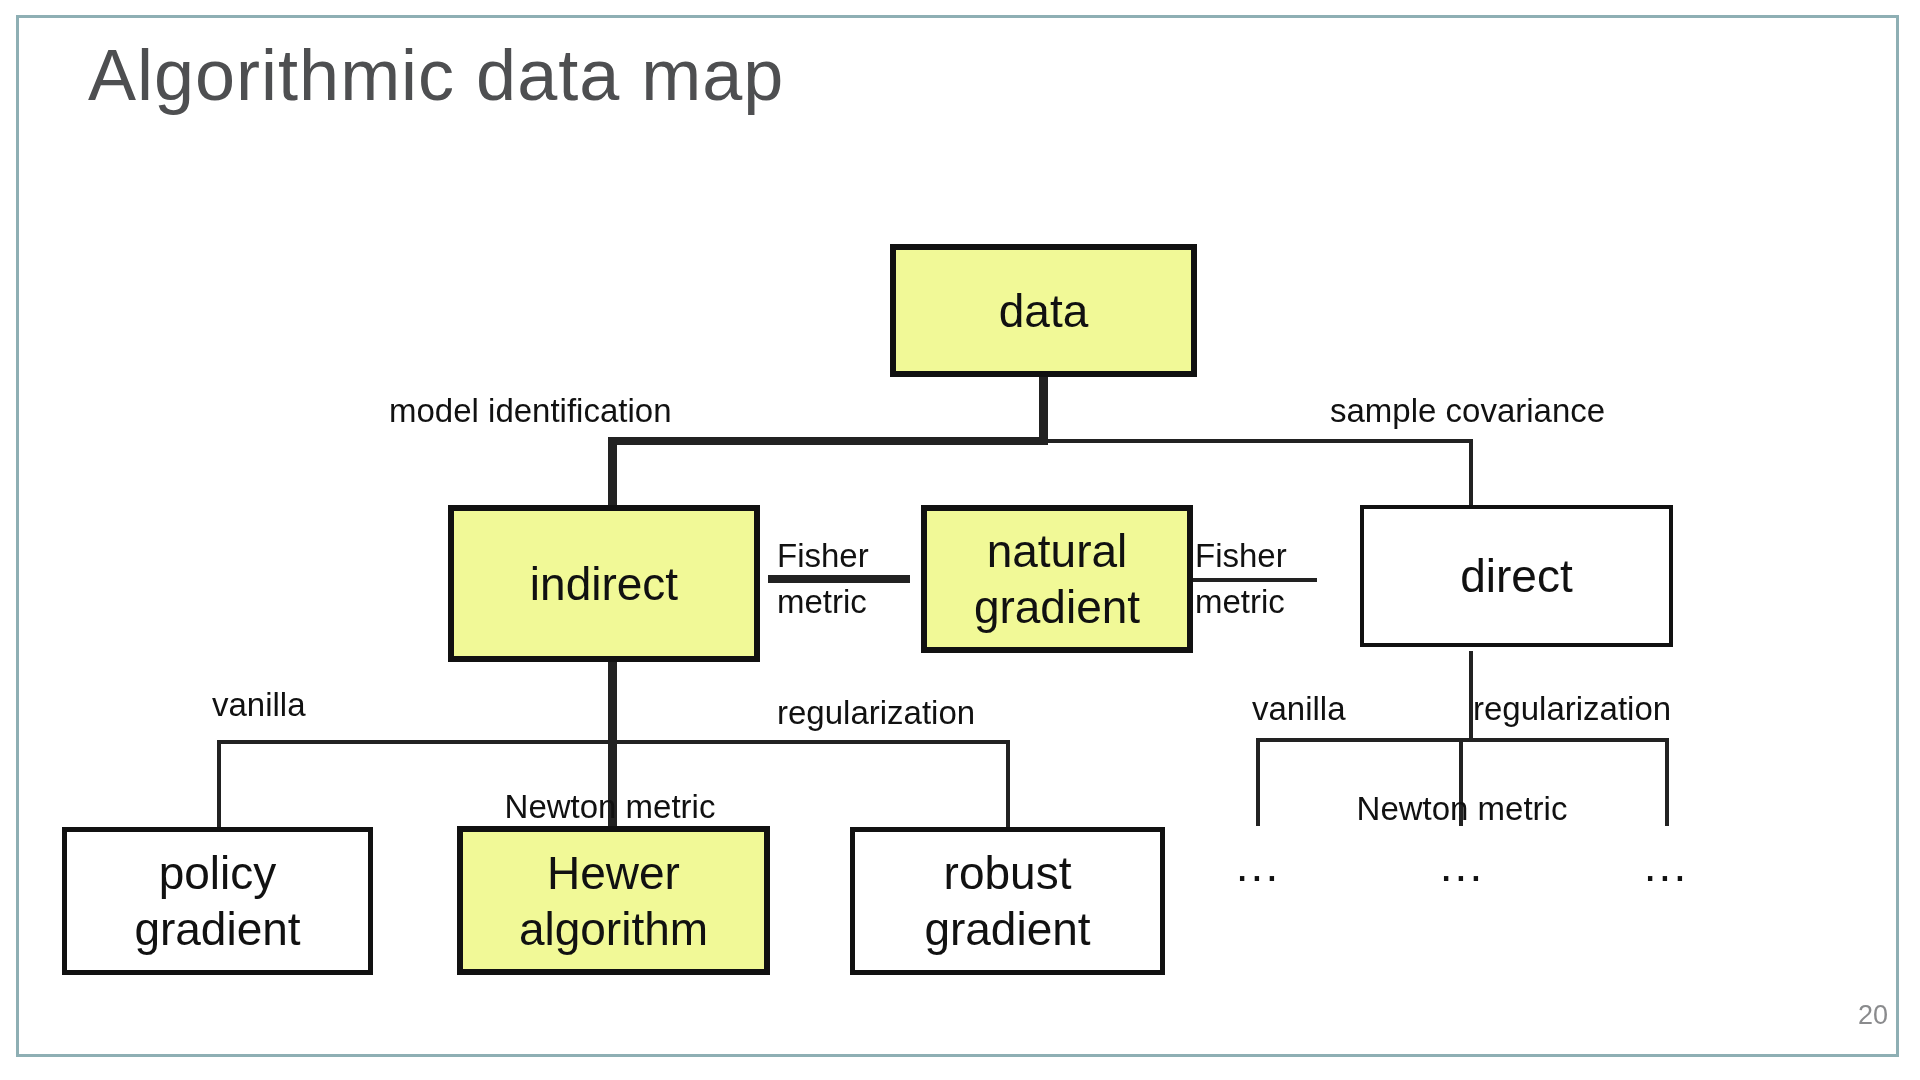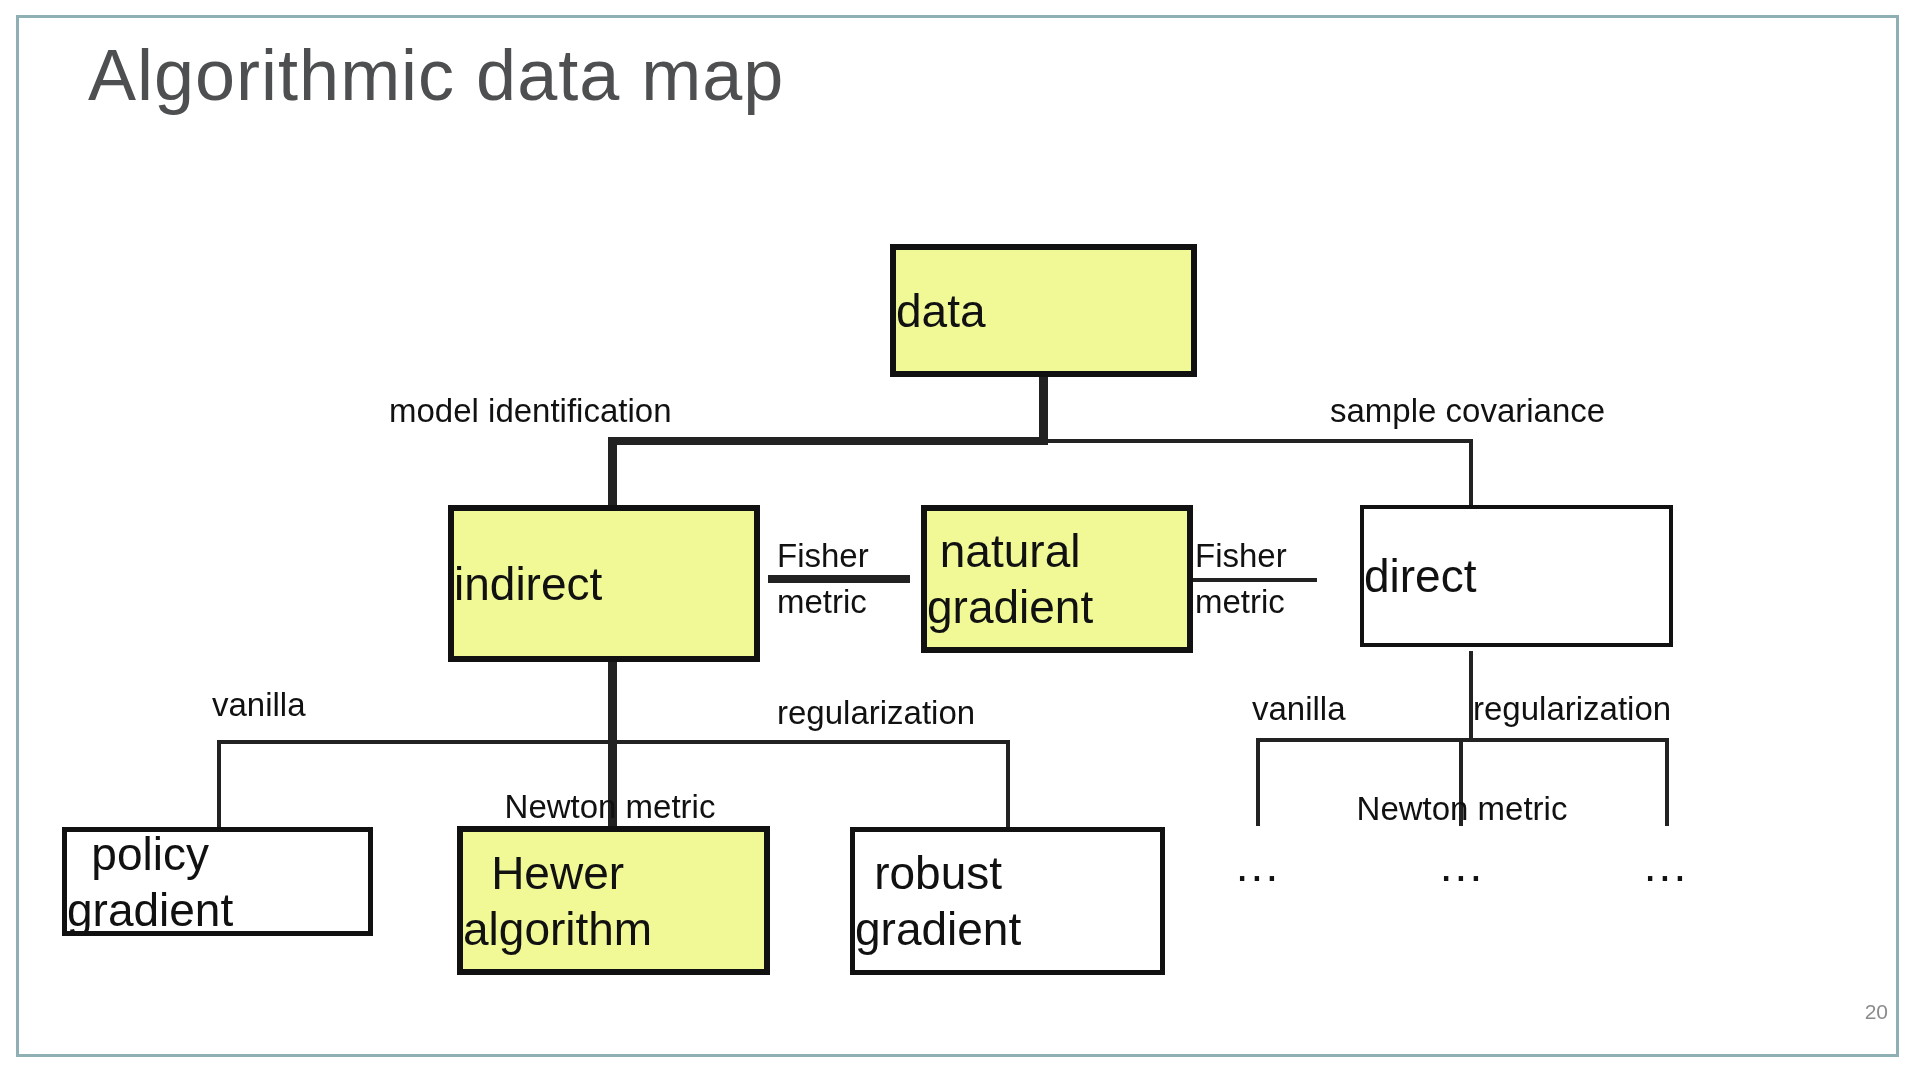--- a/index.html
+++ b/index.html
@@ -10,39 +10,39 @@
   .frame{
     position:absolute;left:16px;top:15px;width:1883px;height:1042px;
     border:3px solid #8EAFB4;background:#ffffff;box-sizing:border-box;
   }
   .title{
     position:absolute;left:88px;top:34px;font-size:72px;font-weight:300;
     color:#4e4f51;letter-spacing:1px;white-space:nowrap;
   }
   .node{
     position:absolute;box-sizing:border-box;background:#ffffff;border:5px solid #111;
-    display:flex;align-items:center;justify-content:flex-start;text-align:center;
+    display:flex;align-items:center;justify-content:center;text-align:center;
   }
   .node .node-label{
     font-size:46px;line-height:56px;white-space:pre-line;
   }
   .b6{border-width:6px;}
   .b4{border-width:4px;}
   .line{position:absolute;background:#222;}
   .edge-label{
     position:absolute;font-size:33px;line-height:46px;white-space:pre-line;
   }
   .centered{text-align:center;}
   .ellipsis{
     position:absolute;font-size:46px;line-height:54px;text-align:center;width:60px;
     letter-spacing:2px;
   }
   .page-number{
     position:absolute;left:1800px;top:1000px;width:88px;text-align:right;
-    font-size:21px;color:#8a8b8d;font-weight:300;
+    font-size:27px;color:#8a8b8d;font-weight:300;
   }
 </style>
 </head>
 <body>
 
 <div id="stage">
 
   <div class="frame" style="border-color: rgb(142, 175, 180);"></div>
 
   <div class="title">Algorithmic data map</div>
@@ -87,21 +87,21 @@
 
   <div class="node b6" style="left: 908px; top: 505px; width: 272px; height: 148px; background-color: rgb(241, 249, 151); margin-left: 13px;">
     <span class="node-label">natural
 gradient</span>
   </div>
 
   <div class="node b4" style="left:1360px;top:505px;width:313px;height:142px;">
     <span class="node-label">direct</span>
   </div>
 
-  <div class="node" style="left:62px;top:827px;width:311px;height:109px;">
+  <div class="node" style="left:62px;top:827px;width:311px;height:148px;">
     <span class="node-label">policy
 gradient</span>
   </div>
 
   <div class="node b6" style="left: 457px; top: 826px; width: 313px; height: 149px; background-color: rgb(241, 249, 151);">
     <span class="node-label">Hewer
 algorithm</span>
   </div>
 
   <div class="node" style="left:850px;top:827px;width:315px;height:148px;">

